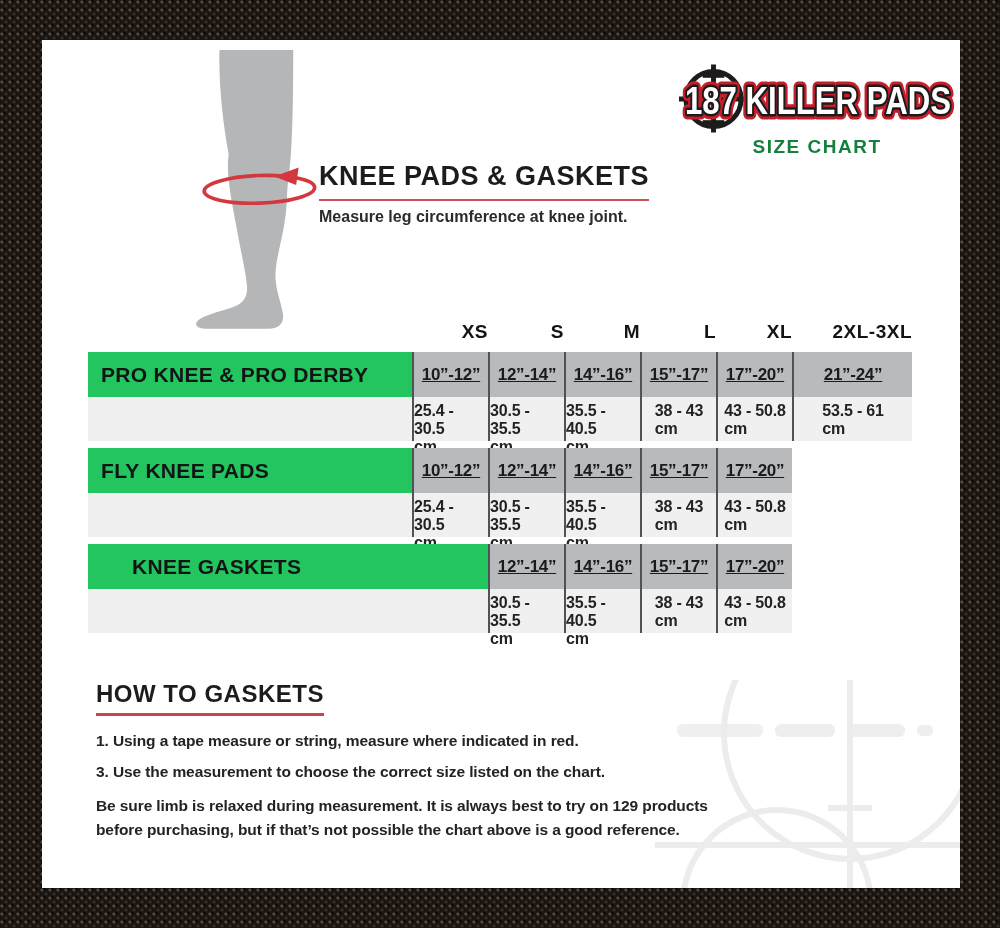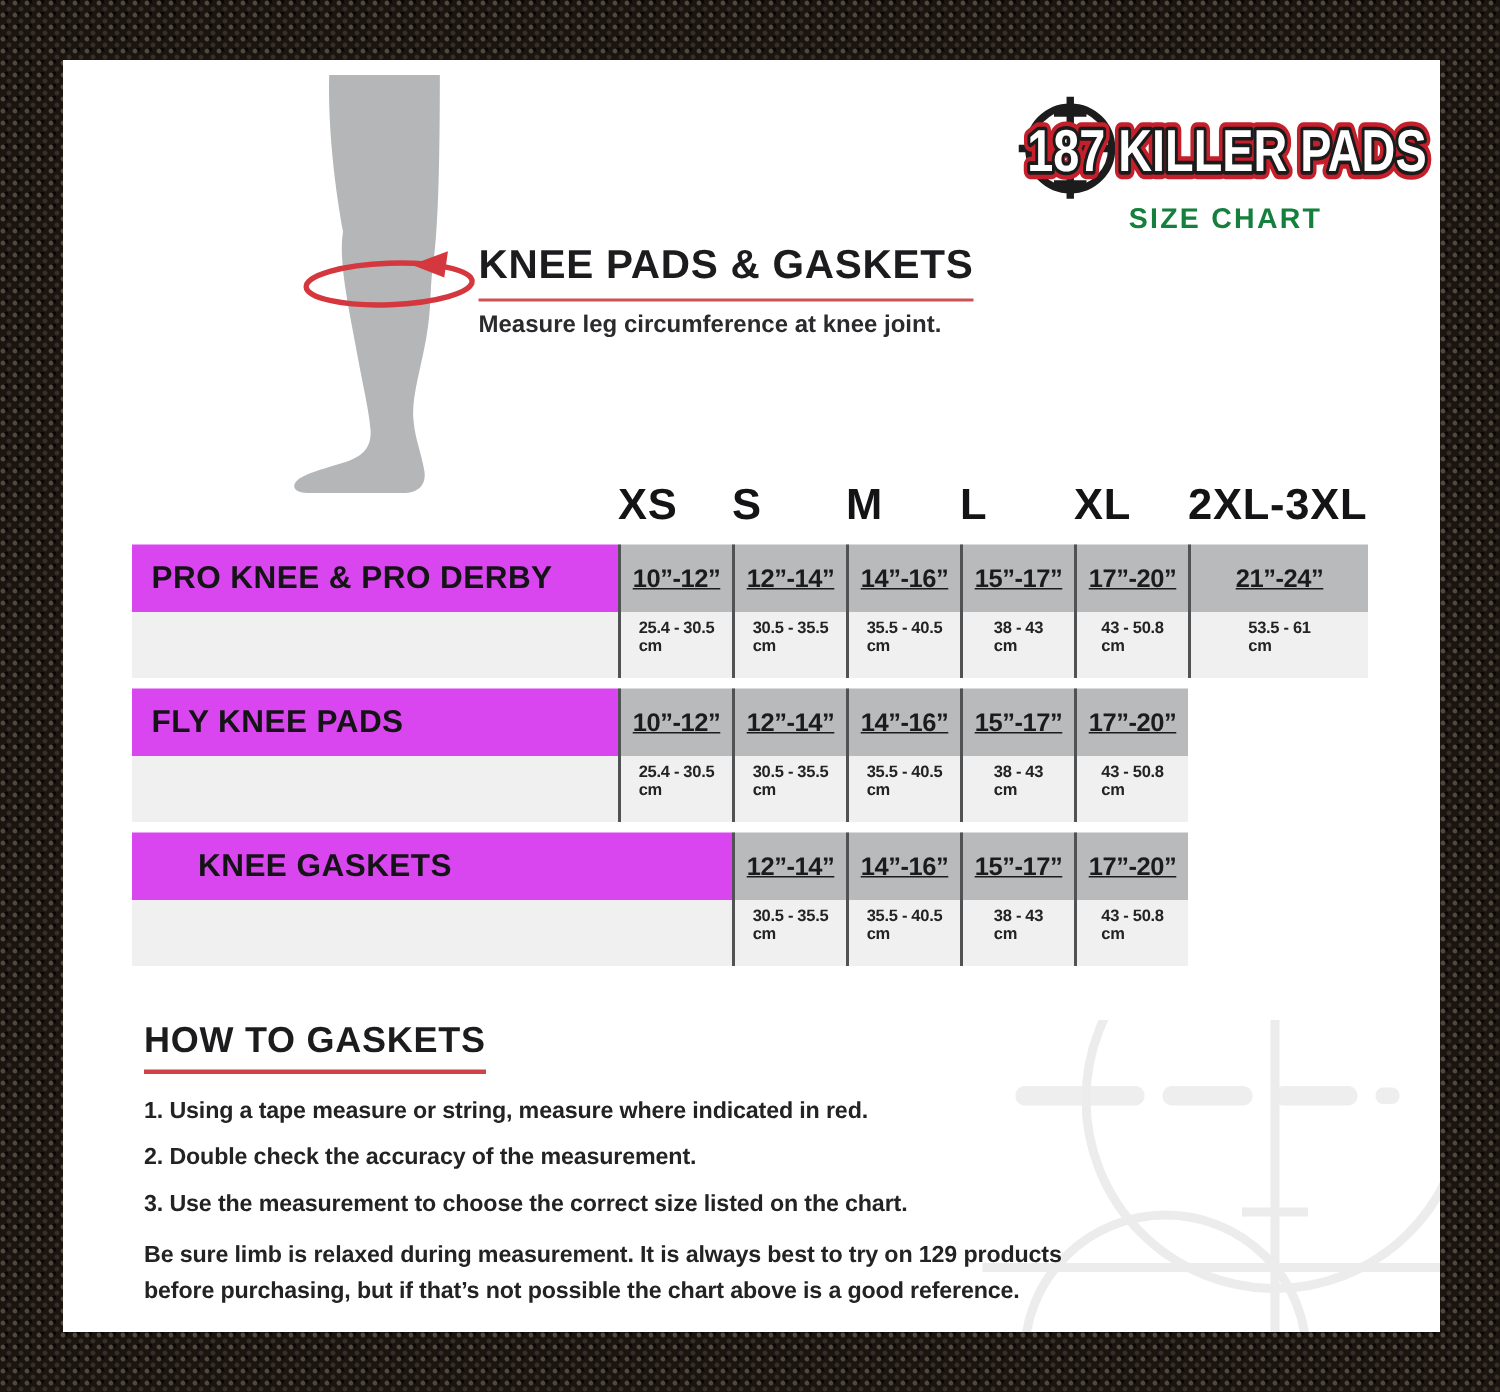--- a/index.html
+++ b/index.html
@@ -33,37 +33,37 @@
   .logo-svg{ width:276px; height:72px; overflow:hidden; display:block; }
   .logo-svg text{ font-family:"Liberation Sans","DejaVu Sans",sans-serif; font-weight:bold; }
   .size-chart-label{ font-size:19px; font-weight:bold; letter-spacing:1.5px; color:#15803d; margin-top:2px; }
   
   .table-area{ position:absolute; left:46px; top:281px; width:826px; }
   .grid{
     display:grid;
     grid-template-columns:324px 76px 76px 76px 76px 76px 120px;
   }
   .hdr-row{ margin-bottom:9px; align-items:end; }
-  .hdr-cell{ text-align:left; font-size:29px; font-weight:bold; color:#141416; letter-spacing:.5px; }
+  .hdr-cell{ text-align:right; font-size:19px; font-weight:bold; color:#141416; letter-spacing:.5px; }
   .prod{ margin-bottom:7px; grid-auto-rows:45px 44px; }
   .cell-label{
-    background:#d946ef; display:flex; align-items:center; padding-left:13px;
+    background:#22c55e; display:flex; align-items:center; padding-left:13px;
     font-size:21px; font-weight:bold; color:#141416; letter-spacing:.3px;
   }
   .span2{ grid-column:span 2;padding-left:44px; }
   .cell-inch{
     background:#b9babc; border-left:2px solid #515254;
     display:flex; align-items:center; justify-content:center;
     font-size:17px; font-weight:bold; color:#1b1b1d; letter-spacing:-.3px;text-decoration:underline;
   }
   .cell-cmlab{ background:#f0f0f0; }
   .cell-cm{
     background:#f0f0f0; border-left:2px solid #515254;
     text-align:center; padding-top:5px;
-    font-size:11px; font-weight:bold; color:#232325; line-height:1.12;
+    font-size:16px; font-weight:bold; color:#232325; line-height:1.12;
   }
   .cell-cm .cmv{ display:inline-block; text-align:left; letter-spacing:-.2px; }
   .cell-empty{ background:transparent; }
   
   .howto{ position:absolute; left:54px; top:640px; width:660px; }
   .howto-title{
     display:inline-block; font-size:24px; font-weight:bold; letter-spacing:.5px;
     color:#1c1c1e; padding-bottom:5px; border-bottom:3px solid #cd4348;
   }
   .steps{ margin-top:16px; }
@@ -195,19 +195,18 @@
       <div class="cell-cm"><span class="cmv"><span>43 - 50.8</span><br><span>cm</span></span></div>
       <div class="cell-empty"></div>
     </div>
 
   </div>
 
   <div class="howto">
     <div class="howto-title">HOW TO GASKETS</div>
     <div class="steps">
       <div class="step">1. Using a tape measure or string, measure where indicated in red.</div>
-      <div class="step">2. Double check the accuracy of the measurement.</div>
       <div class="step">3. Use the measurement to choose the correct size listed on the chart.</div>
     </div>
     <div class="note">Be sure limb is relaxed during measurement. It is always best to try on 129 products before purchasing, but if that’s not possible the chart above is a good reference.</div>
   </div>
 
 </div>
 
 </body></html>

